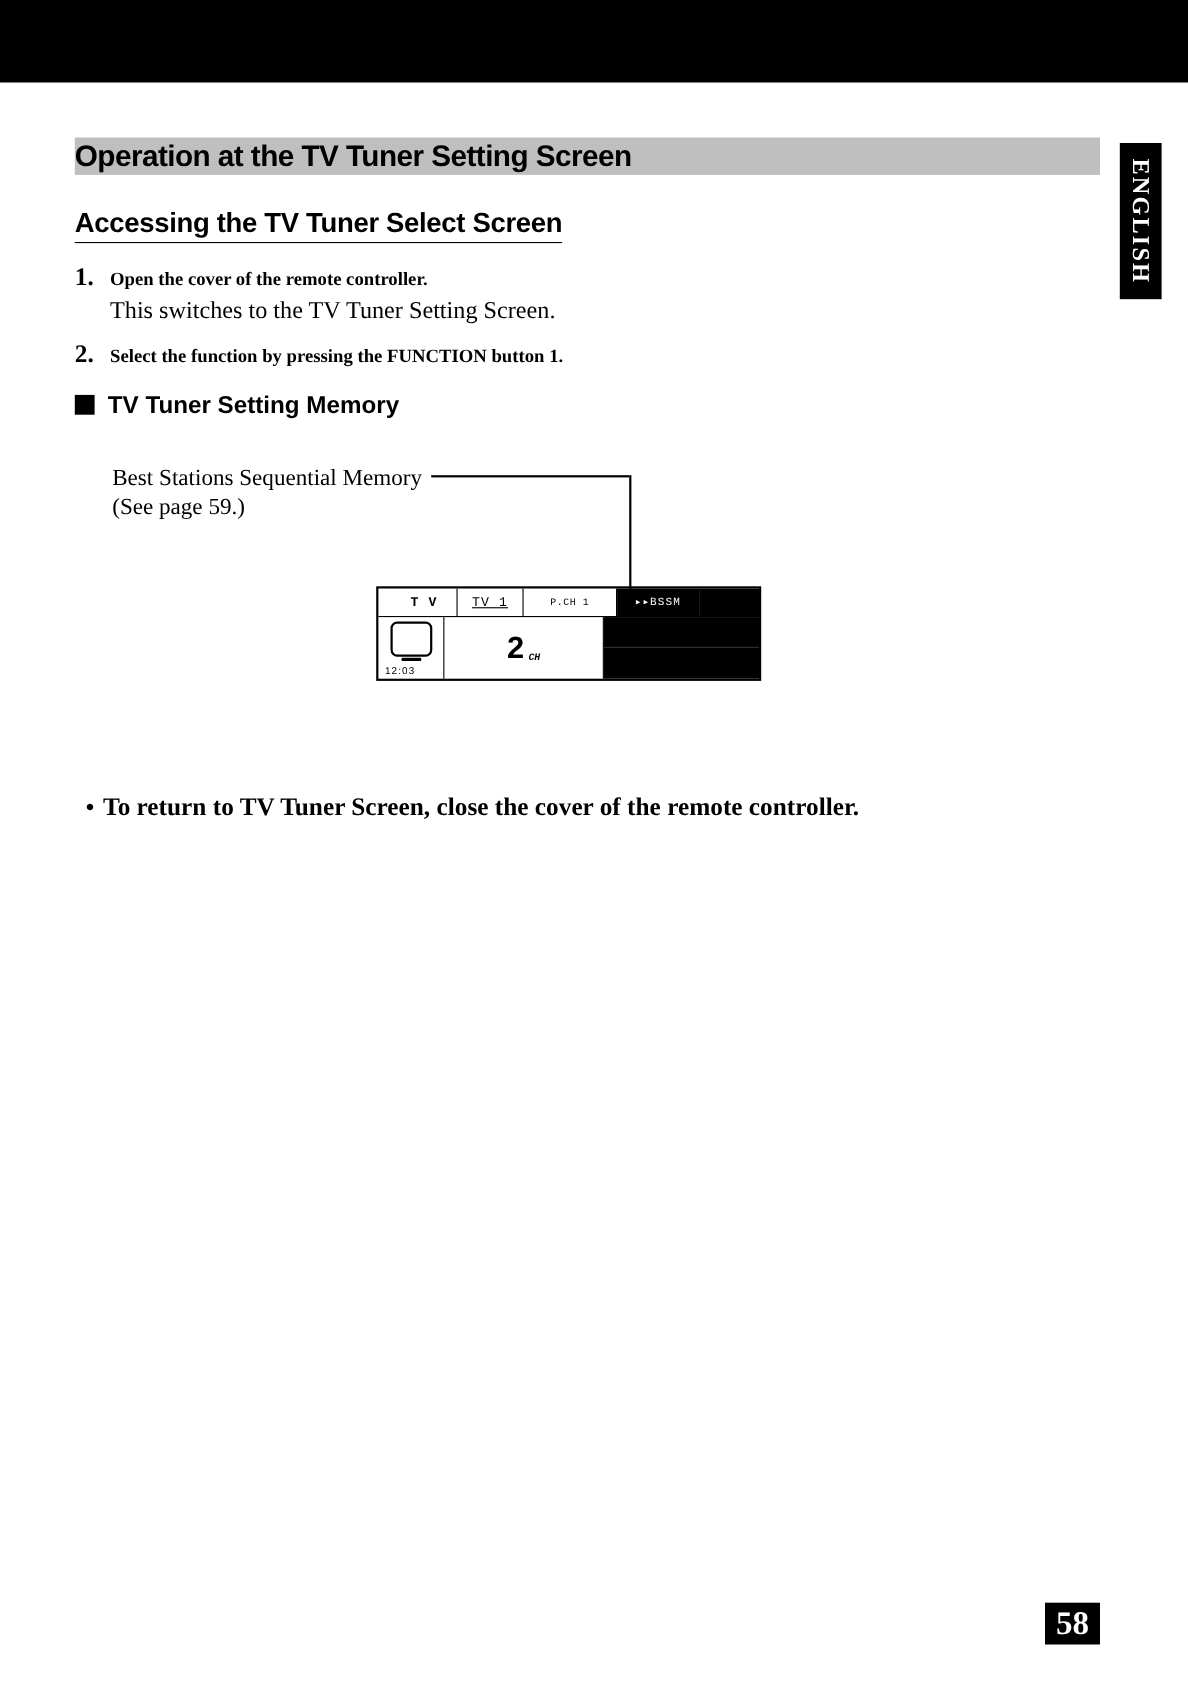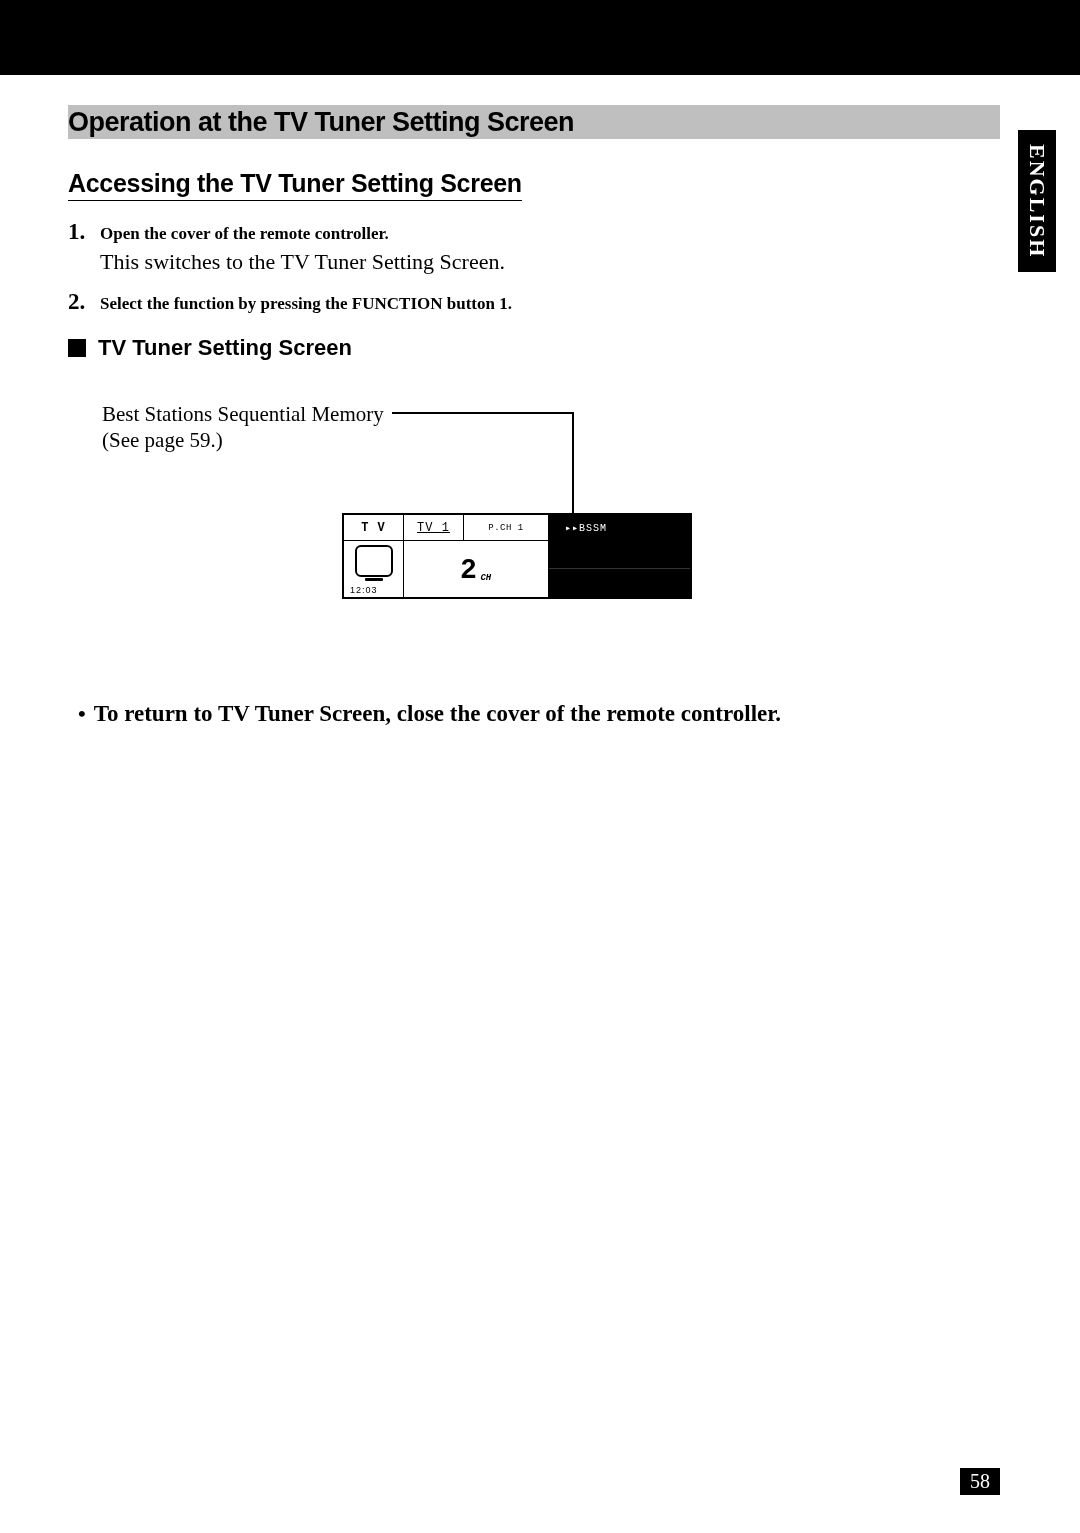--- a/index.html
+++ b/index.html
@@ -17,20 +17,21 @@
   }
   .content {
     padding: 30px 80px 0 68px;
   }
   .section-title-bar {
     background: linear-gradient(to right, #bfbfbf 0%, #bfbfbf 100%);
     height: 34px;
     display: flex;
     align-items: center;
     margin-bottom: 30px;
+    margin-top: 20px;
   }
   .section-title {
     font-family: Arial, Helvetica, sans-serif;
     font-weight: bold;
     font-size: 27px;
     color: #000000;
     padding-left: 0;
     letter-spacing: -0.5px;
     font-stretch: condensed;
   }
@@ -135,21 +136,21 @@
   }
   .screen-cell {
     border-right: 1px solid #000;
     display: flex;
     align-items: center;
     justify-content: center;
     font-family: "Courier New", monospace;
     font-size: 12px;
     letter-spacing: 1px;
   }
-  .screen-tv { width: 60px; font-weight: bold; }
+  .screen-tv { width: 60px; font-weight: bold; margin-left: 12px; }
   .screen-tv1 { width: 60px; text-decoration: underline; }
   .screen-pch { width: 85px; font-size: 9px; letter-spacing: 0.5px; }
   .screen-bssm { width: 75px; background: #000; color: #fff; font-size: 10px; }
   .screen-blank1 { flex: 1; background: #000; border-right: none; }
   .screen-row2 {
     display: flex;
     height: 56px;
   }
   .screen-tv-icon-cell {
     width: 60px;
@@ -244,55 +245,55 @@
     letter-spacing: 2px;
   }
   
   .page-num {
     position: absolute;
     bottom: 38px;
     right: 80px;
     background: #000000;
     color: #ffffff;
     font-family: "Times New Roman", serif;
-    font-weight: normal;
-    font-size: 20px;
+    font-weight: bold;
+    font-size: 30px;
     padding: 2px 10px;
   }
 </style>
 </head>
 <body>
 
 <div class="top-black-bar"></div>
 
 <div class="side-tab">ENGLISH</div>
 
 <div class="content">
 
   <div class="section-title-bar">
     <span class="section-title condensed">Operation at the TV Tuner Setting Screen</span>
   </div>
 
-  <div class="subheading">Accessing the TV Tuner Setting Screen</div>
+  <div class="subheading">Accessing the TV Tuner Select Screen</div>
 
   <ol class="steps">
     <li>
       <span class="step-num">1.</span>
       <span class="step-title">Open the cover of the remote controller.</span>
       <div class="step-body">This switches to the TV Tuner Setting Screen.</div>
     </li>
     <li>
       <span class="step-num">2.</span>
       <span class="step-title">Select the function by pressing the FUNCTION button 1.</span>
     </li>
   </ol>
 
   <div class="bullet-heading">
     <span class="bullet-square"></span>
-    <span>TV Tuner Setting Screen</span>
+    <span>TV Tuner Setting Memory</span>
   </div>
 
   <div class="callout-area">
     <div class="callout-text">
       <span>Best Stations Sequential Memory</span><br>
       <span>(See page 59.)</span>
     </div>
     <div class="callout-line-h1"></div>
     <div class="callout-line-v"></div>
 

